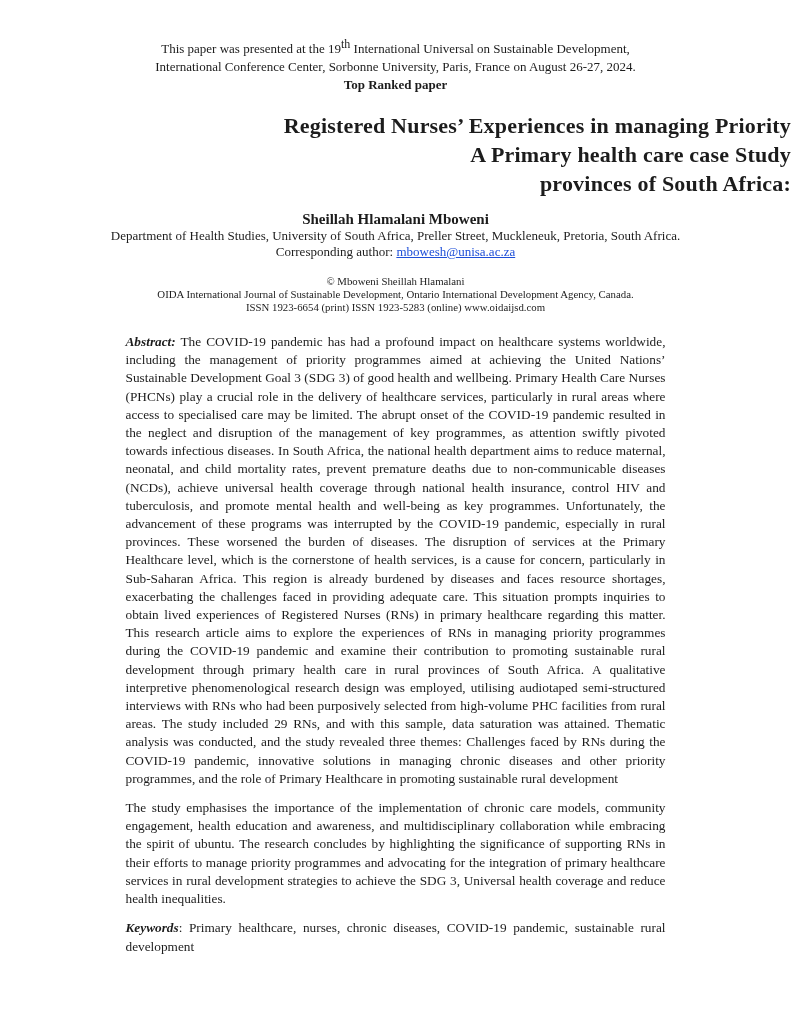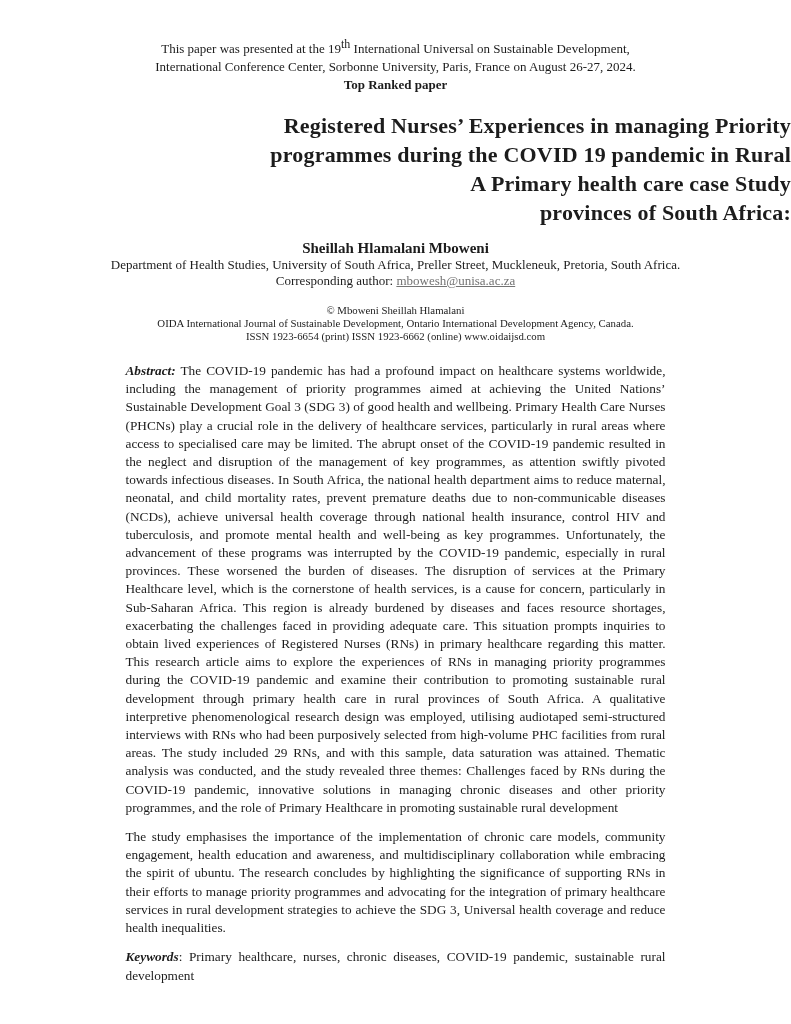--- a/index.html
+++ b/index.html
@@ -84,35 +84,34 @@
 <div class="page">
 
   <div class="conference-note">
     <div><span>This paper was presented at the 19</span><sup>th</sup><span> International Universal on Sustainable Development,</span></div>
     <div>International Conference Center, Sorbonne University, Paris, France on August 26-27, 2024.</div>
     <div class="bold-line">Top Ranked paper</div>
   </div>
 
   <h1 class="paper-title" style="margin-bottom:0;">
     <div>Registered Nurses’ Experiences in managing Priority</div>
-    <div>programmes during the COVID 19 pandemic in Rural</div>
     <div>A Primary health care case Study</div>
     <div>provinces of South Africa:</div>
   </h1>
 
   <div class="author-block">
     <div class="author-name">Sheillah Hlamalani Mboweni</div>
     <div class="affiliation">Department of Health Studies, University of South Africa, Preller Street, Muckleneuk, Pretoria, South Africa.</div>
-    <div class="corresponding"><span>Corresponding author: </span><a href="#" style="color:#737373;text-decoration:underline;">mbowesh@unisa.ac.za</a></div>
+    <div class="corresponding"><span>Corresponding author: </span><a href="#" style="color:#1d4ed8;text-decoration:underline;">mbowesh@unisa.ac.za</a></div>
   </div>
 
   <div class="pub-block">
     <div>© Mboweni Sheillah Hlamalani</div>
     <div>OIDA International Journal of Sustainable Development, Ontario International Development Agency, Canada.</div>
-    <div>ISSN 1923-6654 (print) ISSN 1923-6662 (online) www.oidaijsd.com</div>
+    <div>ISSN 1923-6654 (print) ISSN 1923-5283 (online) www.oidaijsd.com</div>
   </div>
 
   <div class="abstract-block">
     <p><span class="lbl-bi">Abstract:</span><span> The COVID-19 pandemic has had a profound impact on healthcare systems worldwide, including the management of priority programmes aimed at achieving the United Nations’ Sustainable Development Goal 3 (SDG 3) of good health and wellbeing. Primary Health Care Nurses (PHCNs) play a crucial role in the delivery of healthcare services, particularly in rural areas where access to specialised care may be limited. The abrupt onset of the COVID-19 pandemic resulted in the neglect and disruption of the management of key programmes, as attention swiftly pivoted towards infectious diseases. In South Africa, the national health department aims to reduce maternal, neonatal, and child mortality rates, prevent premature deaths due to non-communicable diseases (NCDs), achieve universal health coverage through national health insurance, control HIV and tuberculosis, and promote mental health and well-being as key programmes. Unfortunately, the advancement of these programs was interrupted by the COVID-19 pandemic, especially in rural provinces. These worsened the burden of diseases. The disruption of services at the Primary Healthcare level, which is the cornerstone of health services, is a cause for concern, particularly in Sub-Saharan Africa. This region is already burdened by diseases and faces resource shortages, exacerbating the challenges faced in providing adequate care. This situation prompts inquiries to obtain lived experiences of Registered Nurses (RNs) in primary healthcare regarding this matter. This research article aims to explore the experiences of RNs in managing priority programmes during the COVID-19 pandemic and examine their contribution to promoting sustainable rural development through primary health care in rural provinces of South Africa. A qualitative interpretive phenomenological research design was employed, utilising audiotaped semi-structured interviews with RNs who had been purposively selected from high-volume PHC facilities from rural areas. The study included 29 RNs, and with this sample, data saturation was attained. Thematic analysis was conducted, and the study revealed three themes: Challenges faced by RNs during the COVID-19 pandemic, innovative solutions in managing chronic diseases and other priority programmes, and the role of Primary Healthcare in promoting sustainable rural development</span></p>
     <p>The study emphasises the importance of the implementation of chronic care models, community engagement, health education and awareness, and multidisciplinary collaboration while embracing the spirit of ubuntu. The research concludes by highlighting the significance of supporting RNs in their efforts to manage priority programmes and advocating for the integration of primary healthcare services in rural development strategies to achieve the SDG 3, Universal health coverage and reduce health inequalities.</p>
     <p><span class="lbl-bi">Keywords</span><span>: Primary healthcare, nurses, chronic diseases, COVID-19 pandemic, sustainable rural development</span></p>
   </div>
 
 </div>
 

